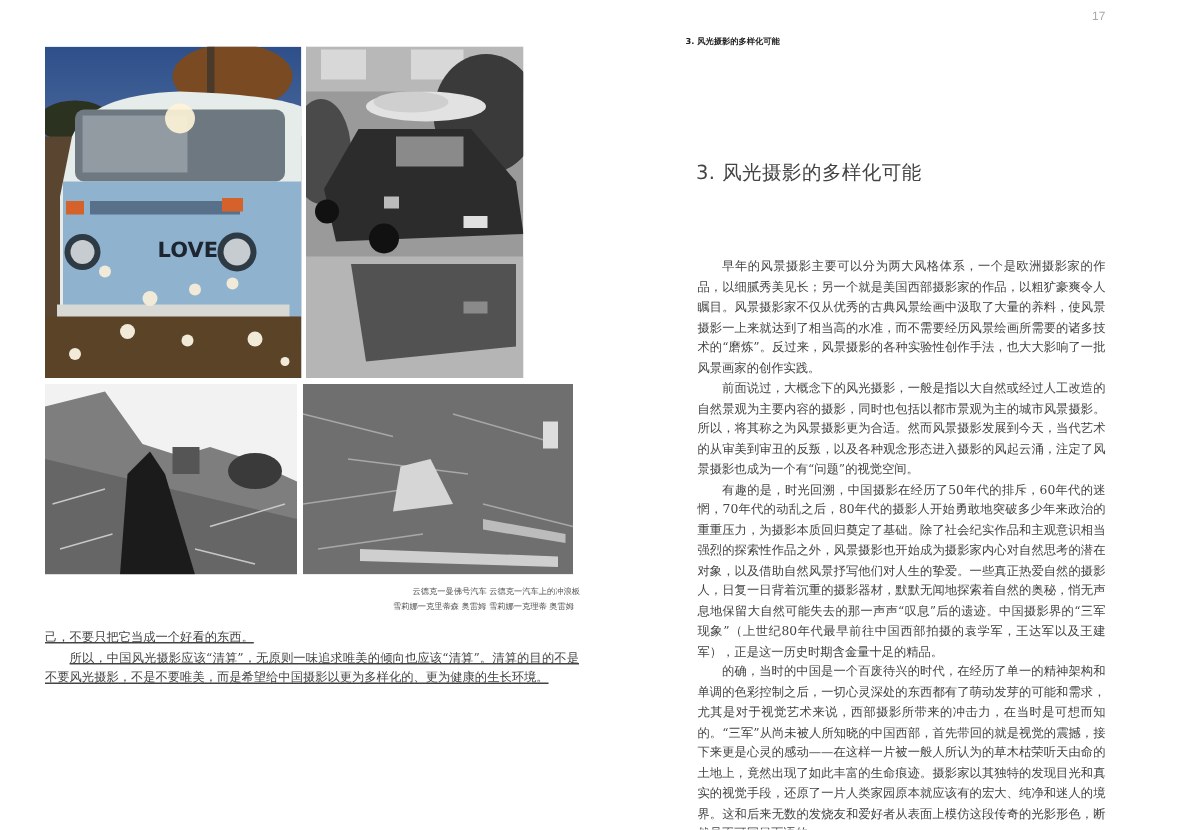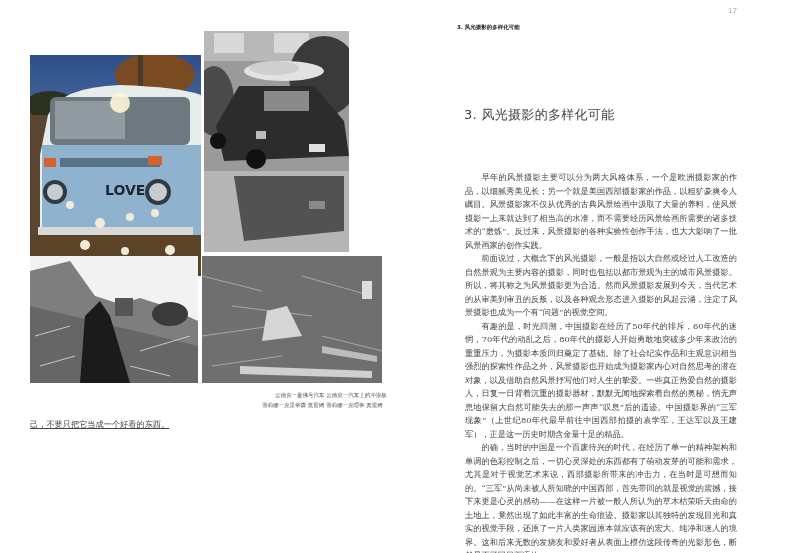--- a/index.html
+++ b/index.html
@@ -38,21 +38,21 @@
       font-family: "DejaVu Sans", sans-serif; letter-spacing: 0.3px;
     }
   </style>
 </head>
 <body>
 
 <div class="spread">
 
   <div>
 
-    <div class="photo" style="left:30px; top:31px; width:171px; height:221px;margin-top:24px;">
+    <div class="photo" style="left:30px; top:31px; width:171px; height:221px;">
       <svg viewBox="0 0 171 221" preserveAspectRatio="none">
         <defs>
           <linearGradient id="sky1" x1="0" y1="0" x2="0" y2="1">
             <stop offset="0" stop-color="#2e4f8a"></stop>
             <stop offset="1" stop-color="#8ba6c9"></stop>
           </linearGradient>
         </defs>
         <rect width="171" height="221" fill="url(#sky1)"></rect>
         <ellipse cx="125" cy="20" rx="40" ry="22" fill="#7a4a22"></ellipse>
         <ellipse cx="20" cy="50" rx="25" ry="14" fill="#2b3320"></ellipse>
@@ -146,20 +146,21 @@
         <path d="M38 110 L170 115 L170 122 L38 118 Z" fill="#cfcfcf"></path>
         <path d="M120 90 L175 100 L175 106 L120 97 Z" fill="#bcbcbc"></path>
       </svg>
     </div>
 
     <div class="caption" style="left:275px; top:391px;">云德克一曼佛号汽车    云德克一汽车上的冲浪板</div>
     <div class="caption" style="left:262px; top:401px;">雪莉娜一克里蒂森 奥雷姆    雪莉娜一克理蒂 奥雷姆</div>
 
     <div class="body-text" style="left:30px; top:418px; width:356px;text-decoration:underline;">
       <p class="noindent">己，不要只把它当成一个好看的东西。</p>
+      <p>所以，中国风光摄影应该“清算”，无原则一味追求唯美的倾向也应该“清算”。清算的目的不是不要风光摄影，不是不要唯美，而是希望给中国摄影以更为多样化的、更为健康的生长环境。</p>
     </div>
   </div>
 
   <div>
     <div class="running-head">3. 风光摄影的多样化可能</div>
     <div class="page-number">17</div>
     <div class="section-title">3. 风光摄影的多样化可能</div>
 
     <div class="body-text" style="left:465px; top:171px; width:272px;">
       <p>早年的风景摄影主要可以分为两大风格体系，一个是欧洲摄影家的作品，以细腻秀美见长；另一个就是美国西部摄影家的作品，以粗犷豪爽令人瞩目。风景摄影家不仅从优秀的古典风景绘画中汲取了大量的养料，使风景摄影一上来就达到了相当高的水准，而不需要经历风景绘画所需要的诸多技术的“磨炼”。反过来，风景摄影的各种实验性创作手法，也大大影响了一批风景画家的创作实践。</p>

